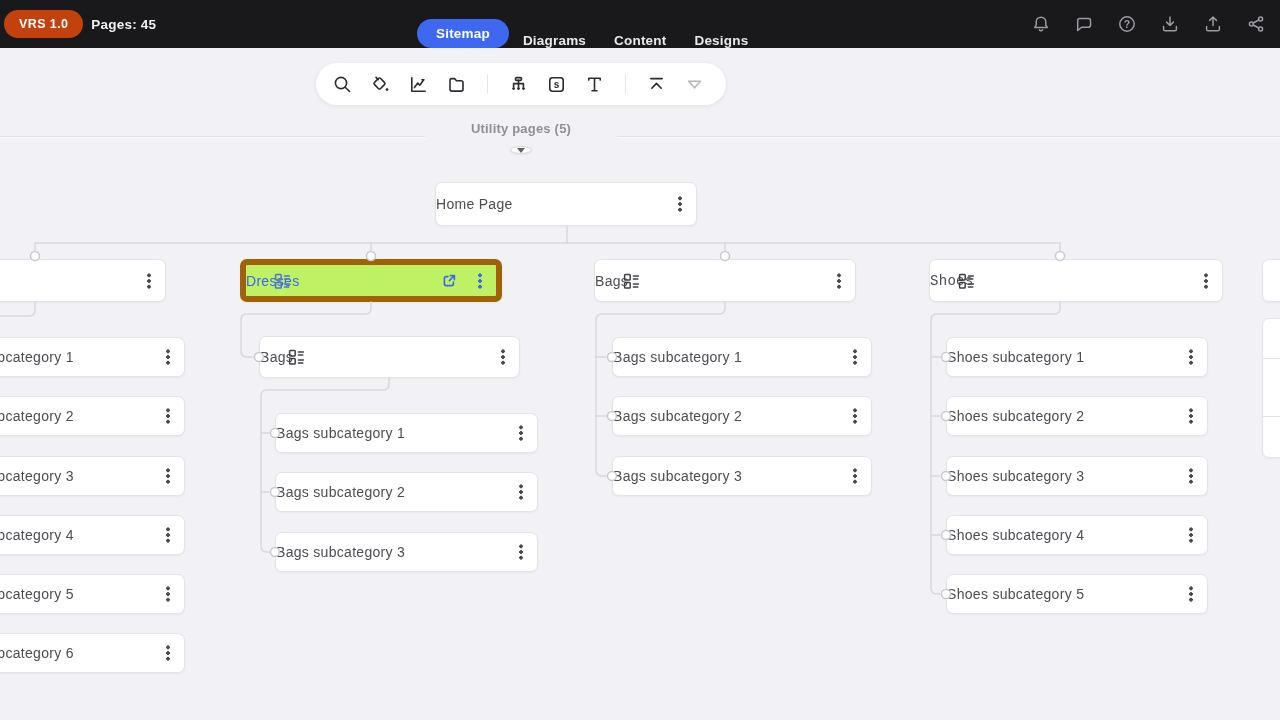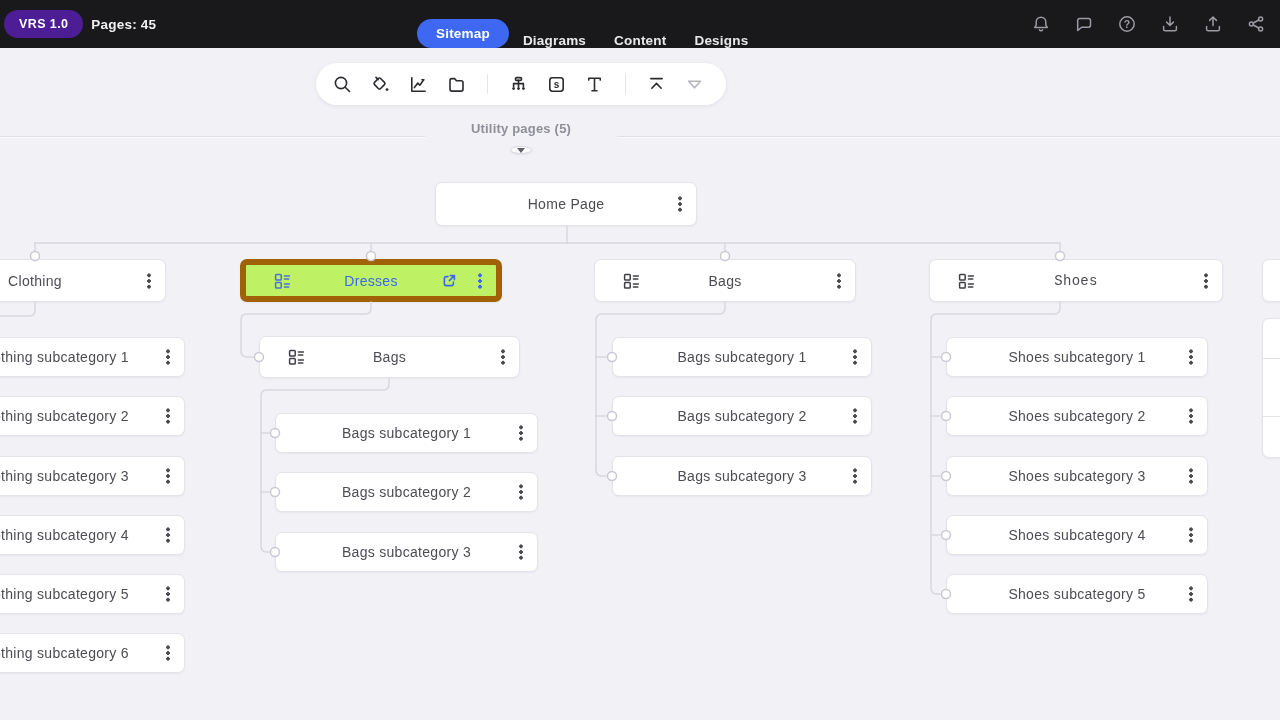--- a/index.html
+++ b/index.html
@@ -8,21 +8,21 @@
     background:#f1f1f6;
     font-family:"Liberation Sans",sans-serif;
     -webkit-font-smoothing:antialiased;
   }
   
   .topbar{
     position:absolute;left:0;top:0;width:1280px;height:48px;
     background:#19191b;z-index:10;display:flex;align-items:center;
   }
   .logo-pill{
-    margin-left:4px;background:#4c1d95;border-radius:15px;height:28px;
+    margin-left:4px;background:#c2410c;border-radius:15px;height:28px;
     display:flex;align-items:center;padding:0 15px;
     color:#fff;font-size:12.5px;font-weight:700;letter-spacing:.4px;
   }
   .pages-count{margin-left:8px;color:#f1f1f3;font-size:13.5px;font-weight:600;letter-spacing:.2px;}
   .tabs{position:absolute;left:417px;top:0;height:48px;display:flex;align-items:flex-end;}
   .tab{color:#e9e9ec;font-size:13.5px;font-weight:700;letter-spacing:.2px;margin-right:28px;cursor:pointer;white-space:nowrap;}
   .tab.active{background:#3e68f2;color:#fff;border-radius:15px;padding:7px 19px;margin-right:14px;}
   .topbar-icons{position:absolute;right:14px;top:0;height:48px;display:flex;align-items:center;gap:23px;}
   .tb-icon{width:20px;height:20px;display:block;cursor:pointer;}
   .tb-icon svg{display:block;stroke:#9b9ba3;fill:none;stroke-width:1.5;stroke-linecap:round;stroke-linejoin:round;}
@@ -55,21 +55,21 @@
   .wires path{stroke:#d7d7de;stroke-width:1.5;fill:none;stroke-linecap:round;}
   .wires circle{fill:#fff;stroke:#c9c9d3;stroke-width:1.5;}
   
   .node{
     position:absolute;background:#fff;border:1.5px solid #e3e3e9;border-radius:7px;
     box-sizing:border-box;z-index:2;cursor:pointer;
     box-shadow:0 1px 2px rgba(30,30,60,.05);
     display:flex;align-items:center;
   }
   .node .label{
-    width:100%;text-align:center;font-size:14px;color:#4c4c53;letter-spacing:.3px;white-space:nowrap;overflow:hidden;
+    width:100%;text-align:left;font-size:14px;color:#4c4c53;letter-spacing:.3px;white-space:nowrap;overflow:hidden;
   }
   .node .kebab{
     position:absolute;right:14px;top:50%;transform:translateY(-50%);
     width:4px;height:17px;cursor:pointer;
     background-image:radial-gradient(circle 1.7px at 2px 2.8px,#4a4a51 96%,transparent 100%);
     background-size:4px 5.7px;background-repeat:repeat-y;
   }
   .node .type-icon{position:absolute;left:27px;top:50%;transform:translateY(-50%);width:19px;height:19px;}
   .node .type-icon svg{display:block;stroke:#3f3f46;fill:none;stroke-width:1.5;stroke-linecap:round;}
   .node .ext-icon{position:absolute;right:38px;top:50%;transform:translateY(-50%);width:18px;height:18px;cursor:pointer;}

